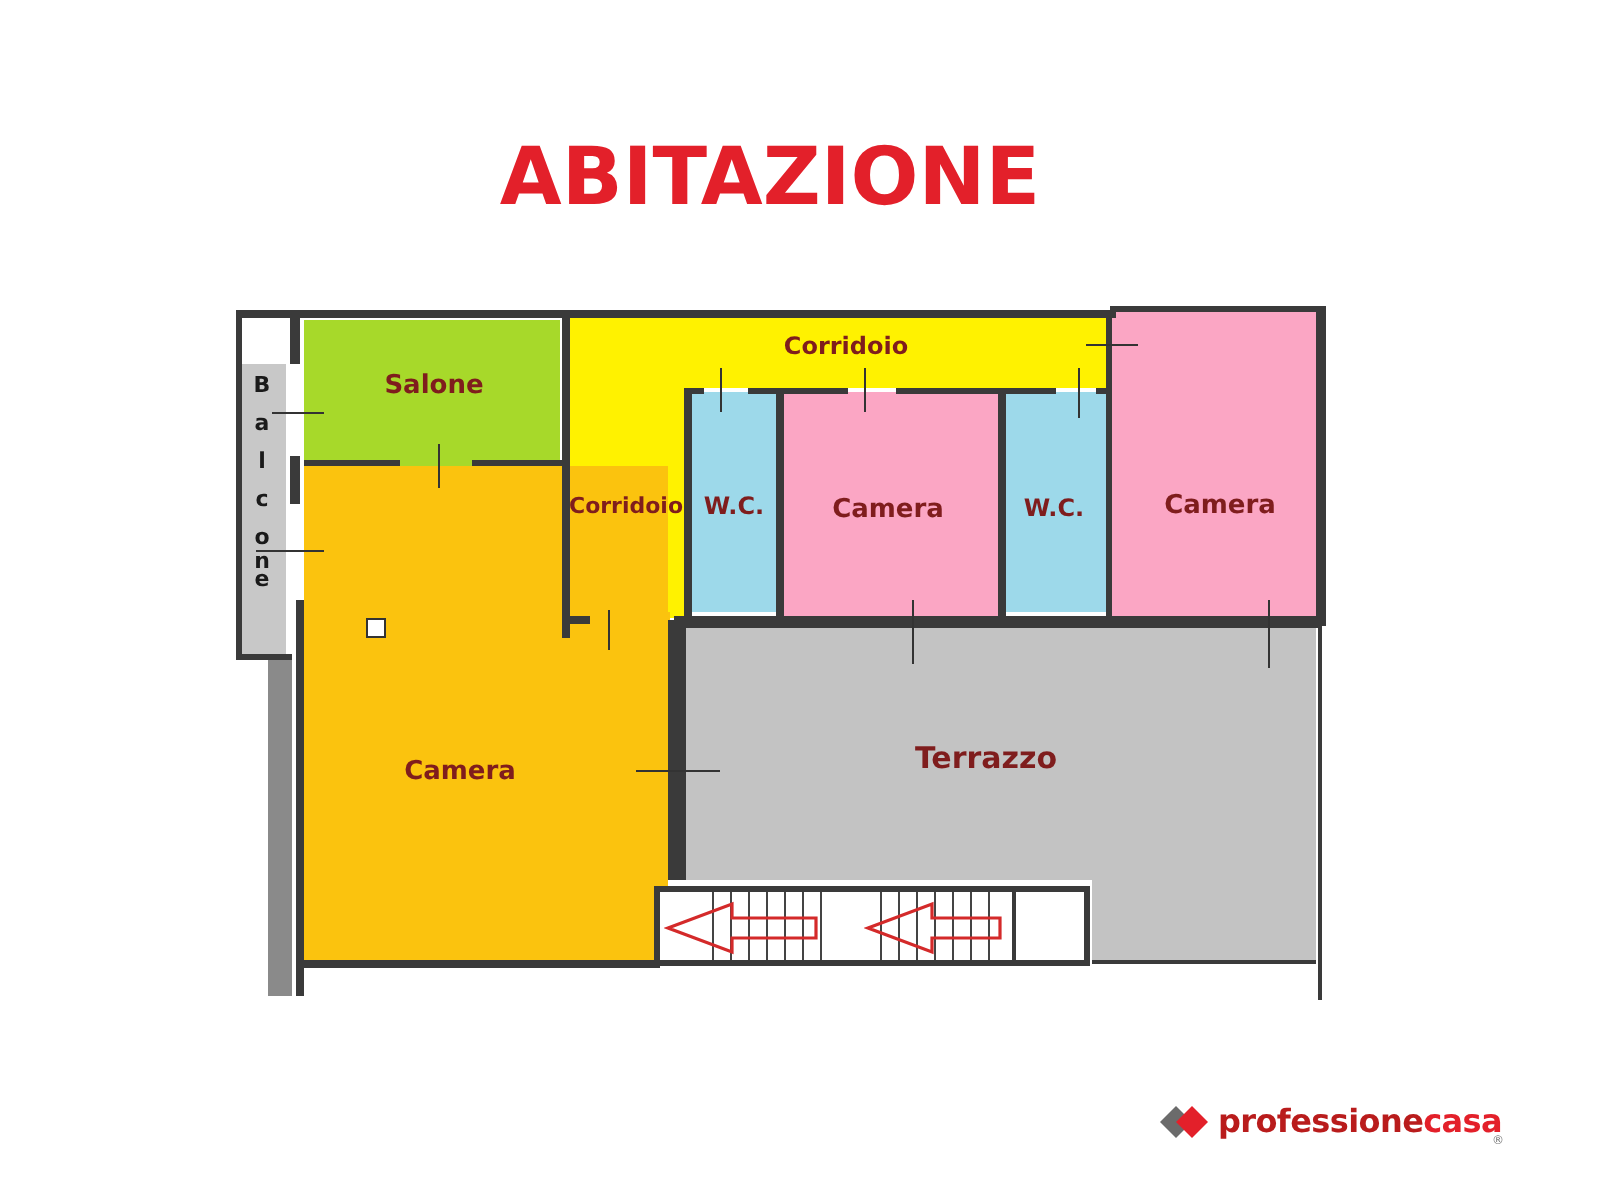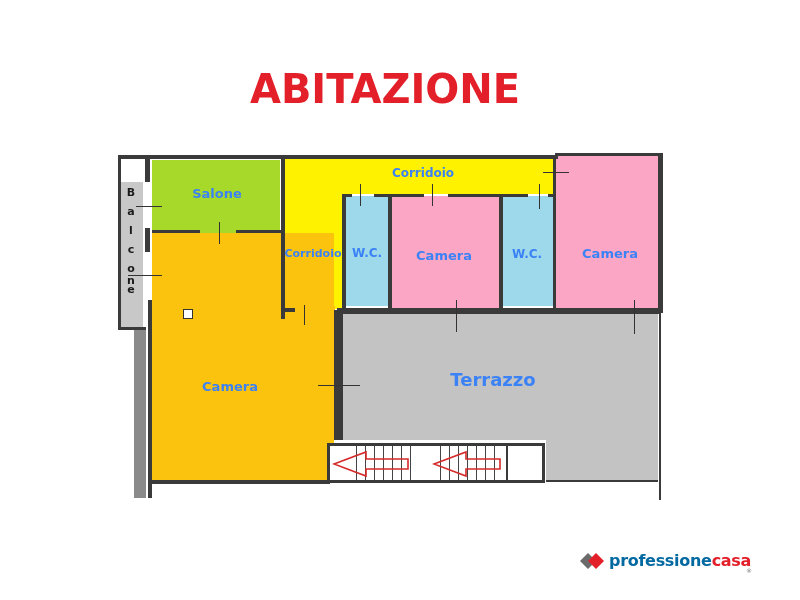--- a/index.html
+++ b/index.html
@@ -1,29 +1,29 @@
 <!DOCTYPE html>
 <html><head>
 <meta charset="utf-8">
 <style>
   html, body { margin:0; padding:0; }
   body { width:800px; height:600px; background:#ffffff; position:relative; overflow:hidden; font-family:"Liberation Sans", sans-serif; }
   .title { position:absolute; left:0; width:770px; top:66px; text-align:center; font-family:"DejaVu Sans", sans-serif; font-weight:bold; font-size:40px; color:#e3202a; letter-spacing:0px; }
   .plan { position:absolute; left:0; top:0; width:800px; height:600px; }
   .room { position:absolute; }
-  .label { position:absolute; font-family:"DejaVu Sans", sans-serif; font-weight:bold; font-size:12px; color:#3b82f6; white-space:nowrap; transform:translate(-50%,-50%); }
+  .label { position:absolute; font-family:"DejaVu Sans", sans-serif; font-weight:bold; font-size:12px; color:#7f1d1d; white-space:nowrap; transform:translate(-50%,-50%); }
   .wall { position:absolute; background:#3a3a3a; }
   .gwall { position:absolute; background:#8a8a8a; }
   .tick { position:absolute; background:#333; }
   .balc-letter { position:absolute; left:131px; font-family:"DejaVu Sans", sans-serif; font-weight:bold; font-size:11px; color:#1a1a1a; transform:translateX(-50%); }
   .stairs { position:absolute; left:327px; top:443px; width:218px; height:40px; background:#fff; border:3px solid #3a3a3a; box-sizing:border-box; }
   .step { position:absolute; top:0; bottom:0; width:1px; background:#444; }
   .logo { position:absolute; left:580px; top:551px; display:flex; align-items:center; }
   .logo-text { font-family:"DejaVu Sans", sans-serif; font-size:16px; font-weight:bold; letter-spacing:-0.3px; }
-  .logo-p1 { color:#0369a1; }
+  .logo-p1 { color:#b91c1c; }
   .logo-p2 { color:#e3202a;text-align:right; }
 </style>
 </head>
 <body>
 
 <div class="title">ABITAZIONE</div>
 
 <div class="plan">
 
   <div class="room" style="left:121px;top:182px;width:22px;height:145px;background:#c8c8c8;"></div>
@@ -113,21 +113,21 @@
   <span class="balc-letter" style="top:280px;top:283px">e</span>
 
   <span class="label" style="left:217px;top:193px;font-size:13px;">Salone</span>
   <span class="label" style="left:423px;top:173px;font-size:12px;">Corridoio</span>
   <span class="label" style="left:313px;top:253px;font-size:11px;">Corridoio</span>
   <span class="label" style="left:367px;top:253px;font-size:12px;">W.C.</span>
   <span class="label" style="left:444px;top:255px;font-size:13px;">Camera</span>
   <span class="label" style="left:527px;top:254px;font-size:12px;">W.C.</span>
   <span class="label" style="left:610px;top:253px;font-size:13px;">Camera</span>
   <span class="label" style="left:230px;top:386px;font-size:13px;">Camera</span>
-  <span class="label" style="left:493px;top:379px;font-size:18px;">Terrazzo</span>
+  <span class="label" style="left:493px;top:379px;font-size:15px;">Terrazzo</span>
 </div>
 
 <div class="logo">
   <svg width="26" height="18" viewBox="0 0 26 18" style="margin-right:3px;">
     <polygon points="0,9 8,1 16,9 8,17" fill="#6b6b6b"></polygon>
     <polygon points="8,9 16,1 24,9 16,17" fill="#e3202a"></polygon>
   </svg>
   <span class="logo-text logo-p1">professione</span>
   <span class="logo-text logo-p2">casa</span>
   <span style="font-size:6px;color:#777;align-self:flex-end;margin-left:-5px;margin-bottom:-4px;font-family:'DejaVu Sans',sans-serif;">®</span>

